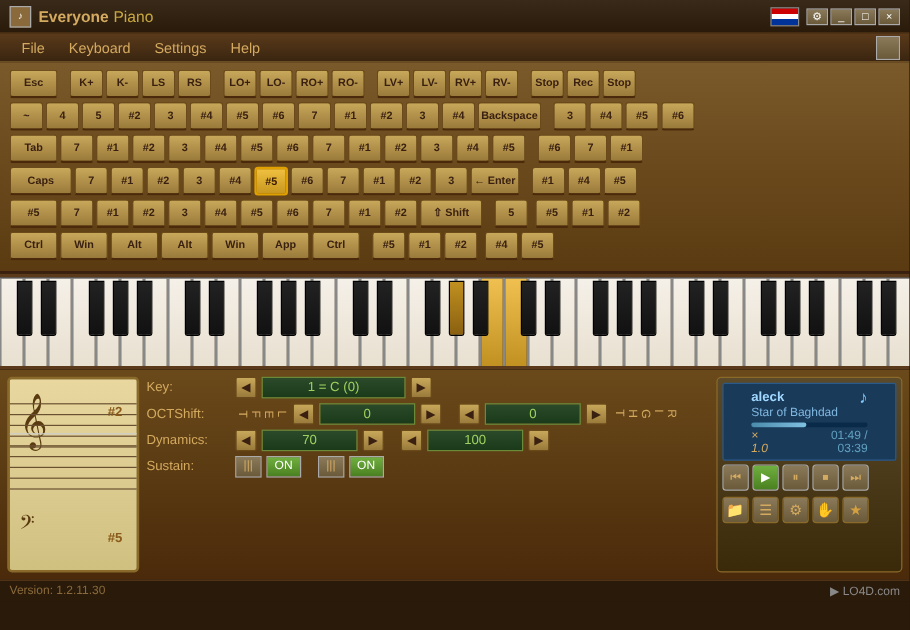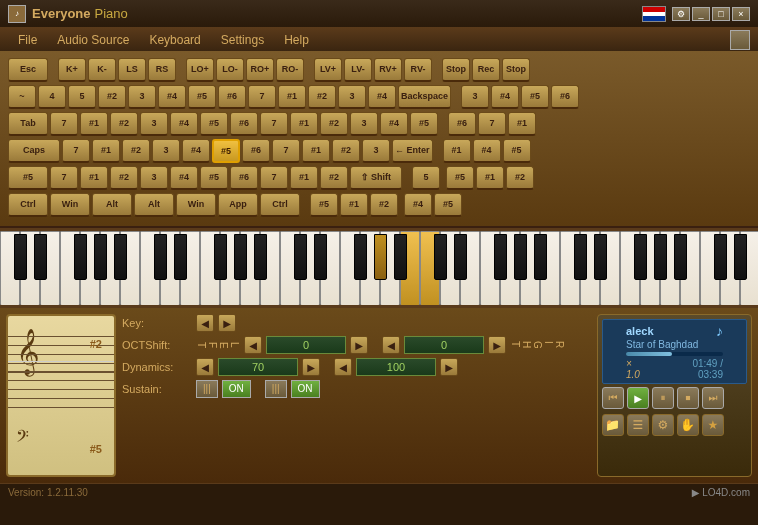--- a/index.html
+++ b/index.html
@@ -376,21 +376,20 @@
     <div class="flag-icon"></div>
     <div class="win-ctrl-btn">⚙</div>
     <div class="win-ctrl-btn">_</div>
     <div class="win-ctrl-btn">□</div>
     <div class="win-ctrl-btn">×</div>
   </div>
 </div>
 
 <div id="menubar">
   <span class="menu-item">File</span>
-  <span class="menu-item">Audio Source</span>
   <span class="menu-item">Keyboard</span>
   <span class="menu-item">Settings</span>
   <span class="menu-item">Help</span>
   <div class="menu-right"></div>
 </div>
 
 <div id="keyboard-area">
 
   <div class="key-row">
     <div class="key-btn wide">Esc</div>
@@ -621,20 +620,21 @@
     </div>
     <div class="bass-clef">𝄢</div>
     <div class="note-label" style="bottom:20px;">#5</div>
   </div>
 
   <div id="controls-panel">
 
     <div class="control-row">
       <span class="control-label">Key:</span>
       <div class="ctrl-btn">◀</div>
+      <div class="ctrl-display wide">1 = C (0)</div>
       <div class="ctrl-btn">▶</div>
     </div>
 
     <div class="control-row">
       <span class="control-label">OCTShift:</span>
       <div class="lr-label">L<br>E<br>F<br>T</div>
       <div class="ctrl-btn">◀</div>
       <div class="ctrl-display">0</div>
       <div class="ctrl-btn">▶</div>
       <div style="width:6px;"></div>

